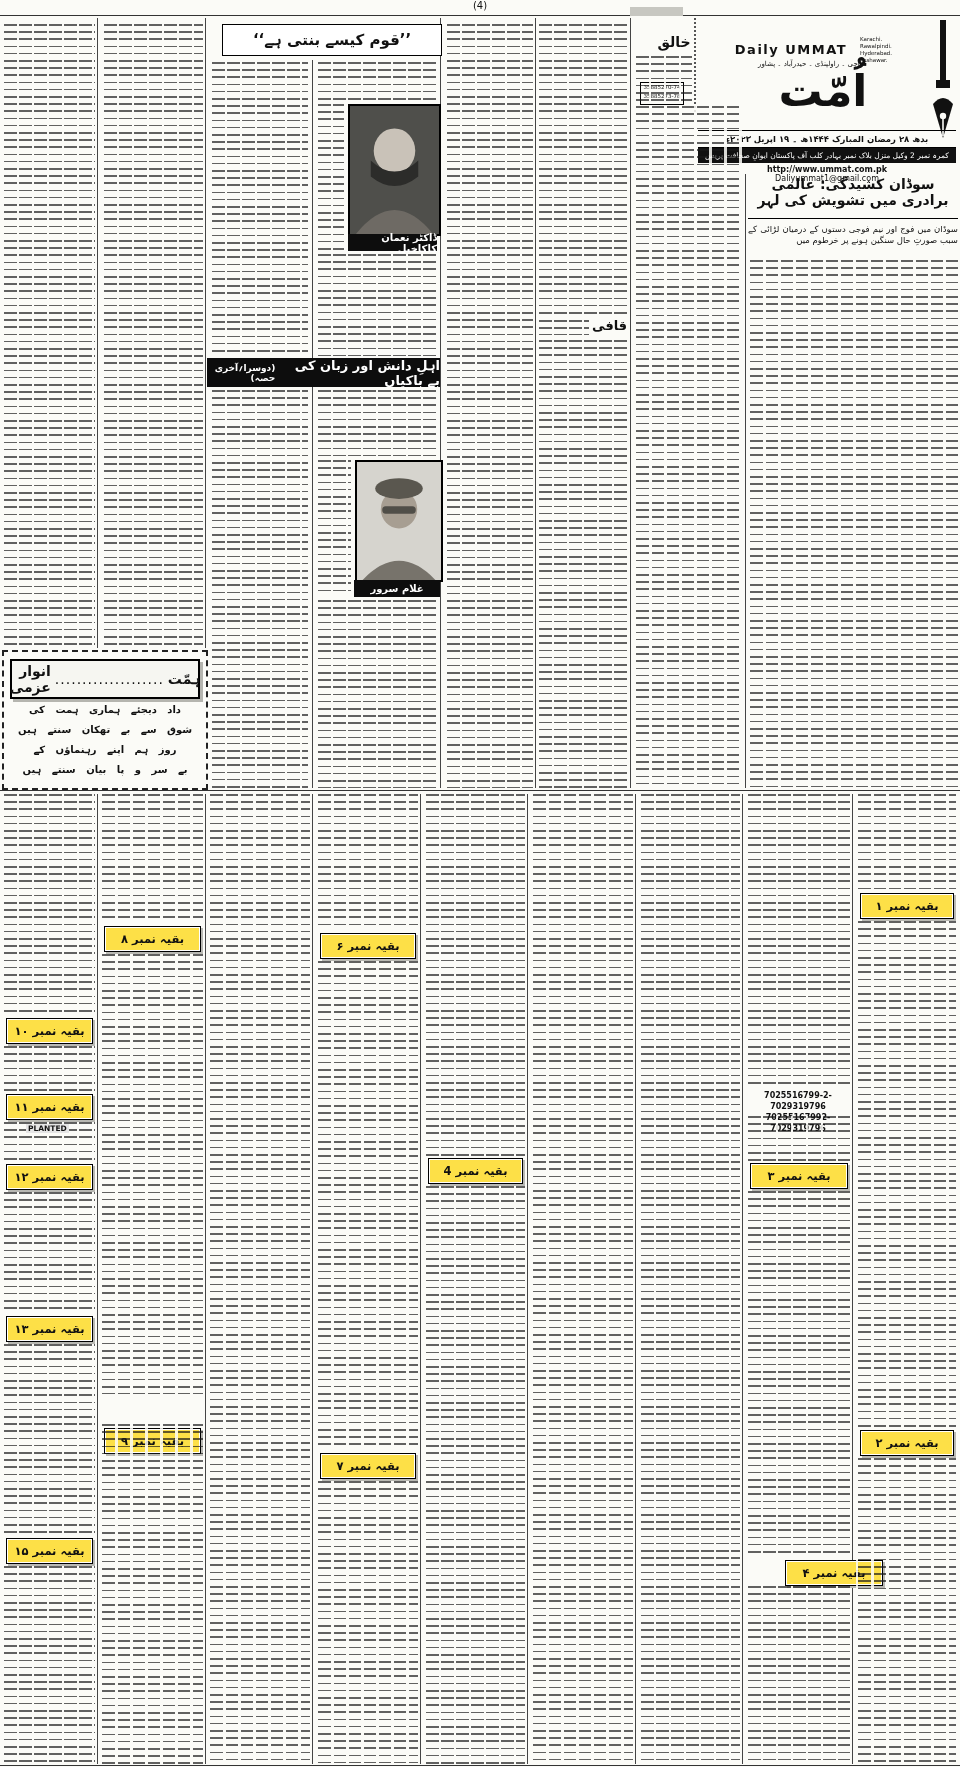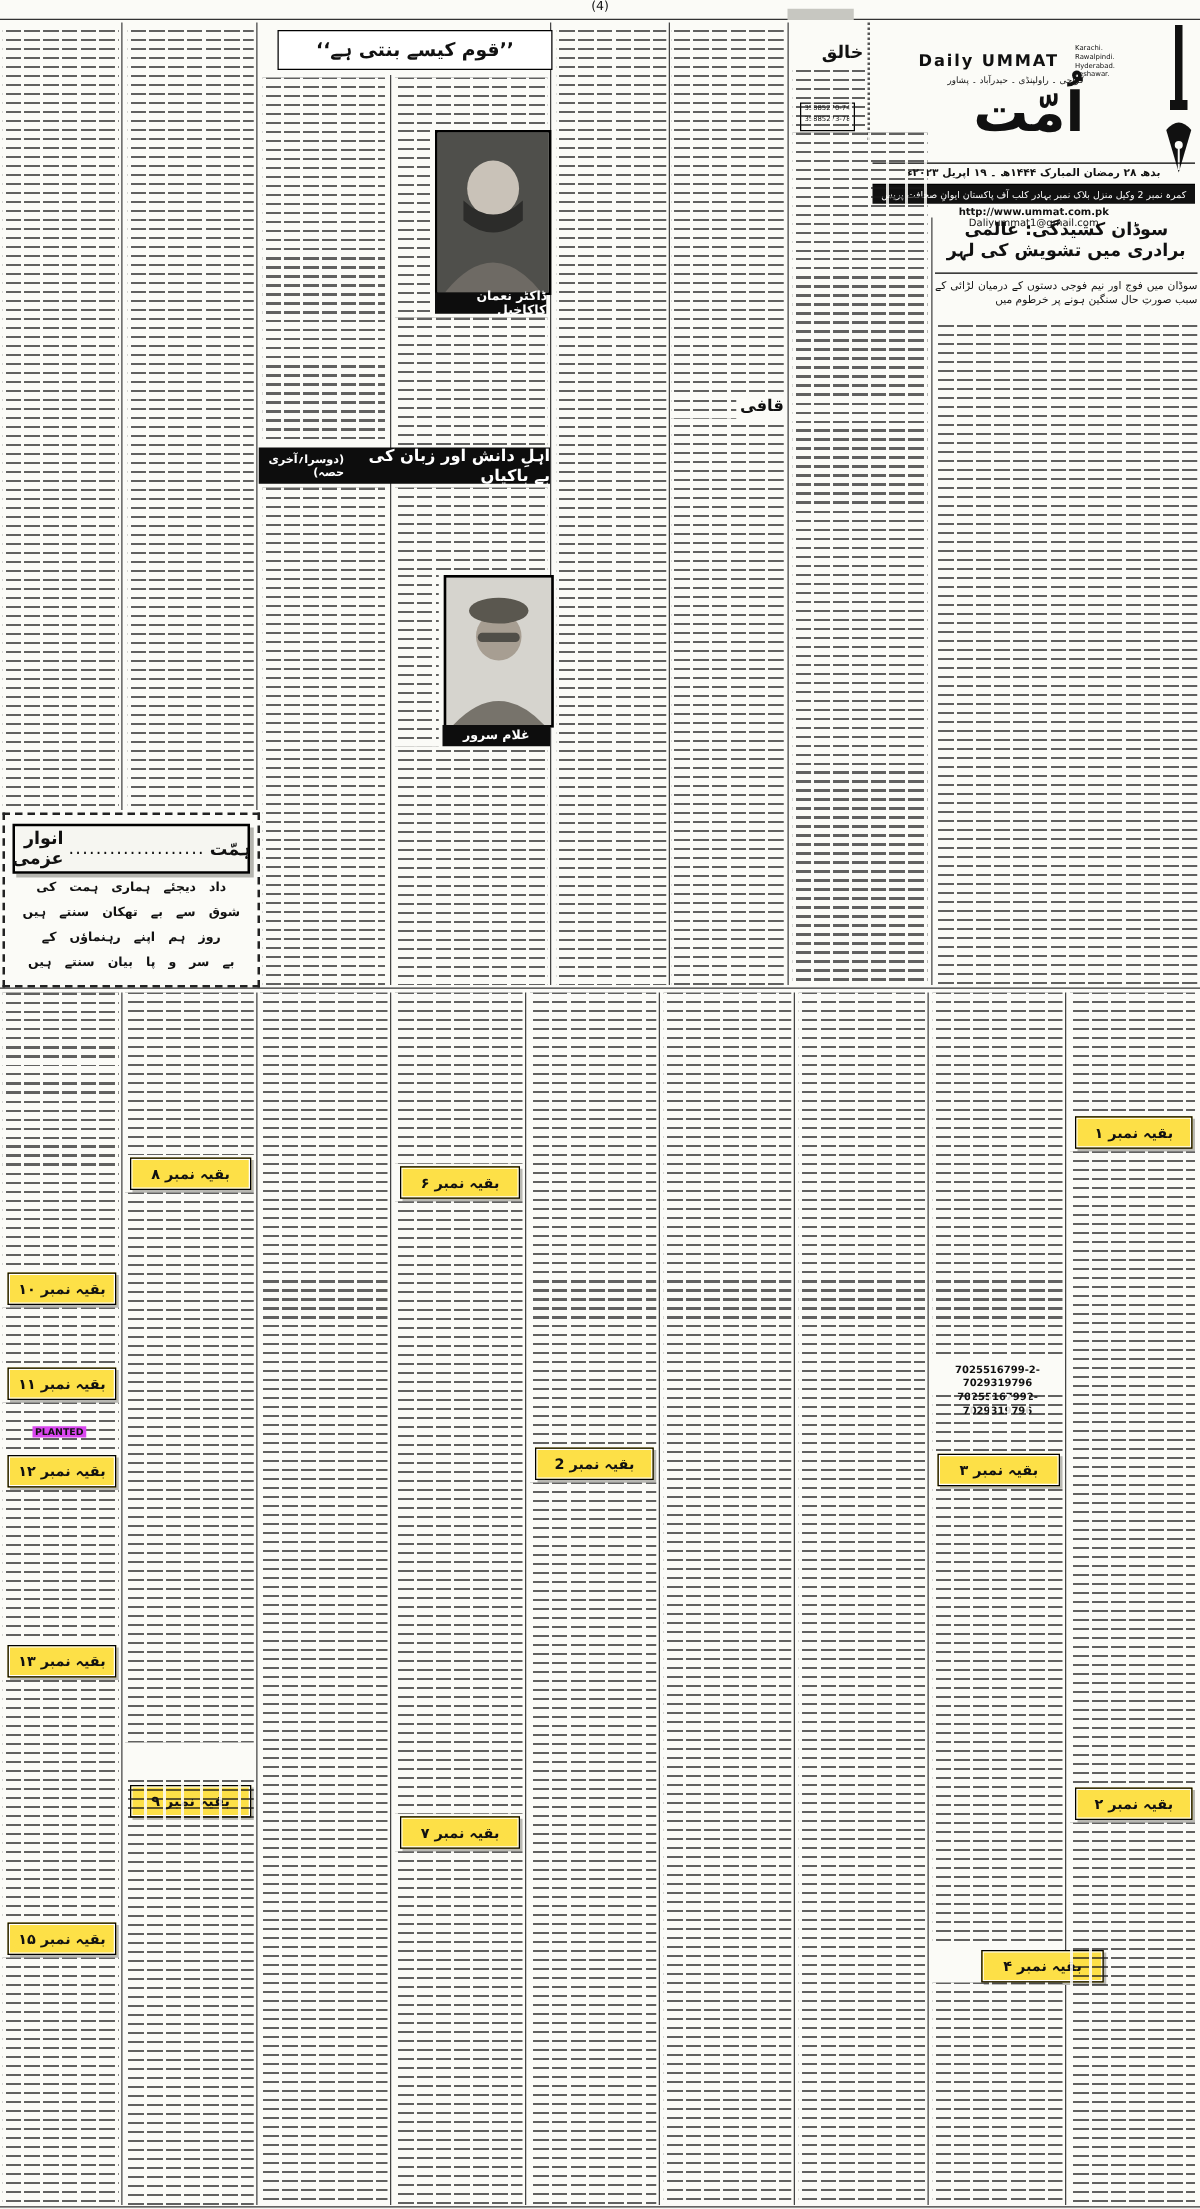--- a/index.html
+++ b/index.html
@@ -26,22 +26,22 @@
   .baq{position:absolute;height:24px;border:1.5px solid #000;background:#fde047;
        box-shadow:2px 2px 0 #b9b9b3, inset 0 0 0 1px #fff;display:flex;align-items:center;
        justify-content:center;font-weight:bold;font-size:11.5px;}
   .poetry{position:absolute;border:2px dashed #222;background:#fbfbf7;}
   .poetry .head{position:absolute;left:6px;right:6px;top:7px;height:36px;border:2px solid #000;
        background:#f6f6f1;box-shadow:3px 3px 0 #b5b5af;display:flex;align-items:center;
        justify-content:center;gap:4px;font-weight:bold;font-size:14px;}
   .poetry .verse{position:absolute;left:4px;right:4px;text-align:center;font-size:10px;
        word-spacing:7px;font-weight:bold;}
   .small-ltr{direction:ltr;text-align:center;}
-  .chip{position:absolute;background:#d946ef;font-weight:bold;font-size:7.5px;
-        direction:ltr;padding:0 2px;margin-top:17px;}
+  .chip{position:absolute;background:#e5e5e5;font-weight:bold;font-size:7.5px;
+        direction:ltr;padding:0 2px;}
 </style>
 </head>
 <body>
 
 <div id="paper">
 
   <div class="abs" style="left:0;top:0;width:960px;height:14px;text-align:center;font-size:10px;">(4)</div>
   <div class="hr" style="left:0;top:15px;width:960px;"></div>
   <div class="abs" style="left:630px;top:7px;width:53px;height:9px;background:#c7c7c1;"></div>
 
@@ -184,21 +184,21 @@
 
   <div class="tb" style="left:208px;top:794px;width:102px;height:970px;"></div>
 
   <div class="tb" style="left:316px;top:794px;width:102px;height:137px;"></div>
   <div class="baq urdu" style="left:320px;top:933px;width:94px;">بقیہ نمبر ۶</div>
   <div class="tb" style="left:316px;top:961px;width:102px;height:490px;"></div>
   <div class="baq urdu" style="left:320px;top:1453px;width:94px;">بقیہ نمبر ۷</div>
   <div class="tb" style="left:316px;top:1481px;width:102px;height:283px;"></div>
 
   <div class="tb" style="left:424px;top:794px;width:101px;height:362px;"></div>
-  <div class="baq urdu" style="left:428px;top:1158px;width:93px;">بقیہ نمبر 2</div>
+  <div class="baq urdu" style="left:428px;top:1158px;width:93px;">بقیہ نمبر 4</div>
   <div class="tb" style="left:424px;top:1186px;width:101px;height:578px;"></div>
 
   <div class="tb" style="left:531px;top:794px;width:102px;height:970px;"></div>
 
   <div class="tb" style="left:639px;top:794px;width:101px;height:970px;"></div>
 
   <div class="tb" style="left:746px;top:794px;width:104px;height:294px;"></div>
   <div class="abs small-ltr" style="left:746px;top:1090px;width:104px;font-size:8px;line-height:11px;font-weight:bold;">
     <div>7025516799-2-7029319796</div>
     <div>70255167992-7029319796</div>

